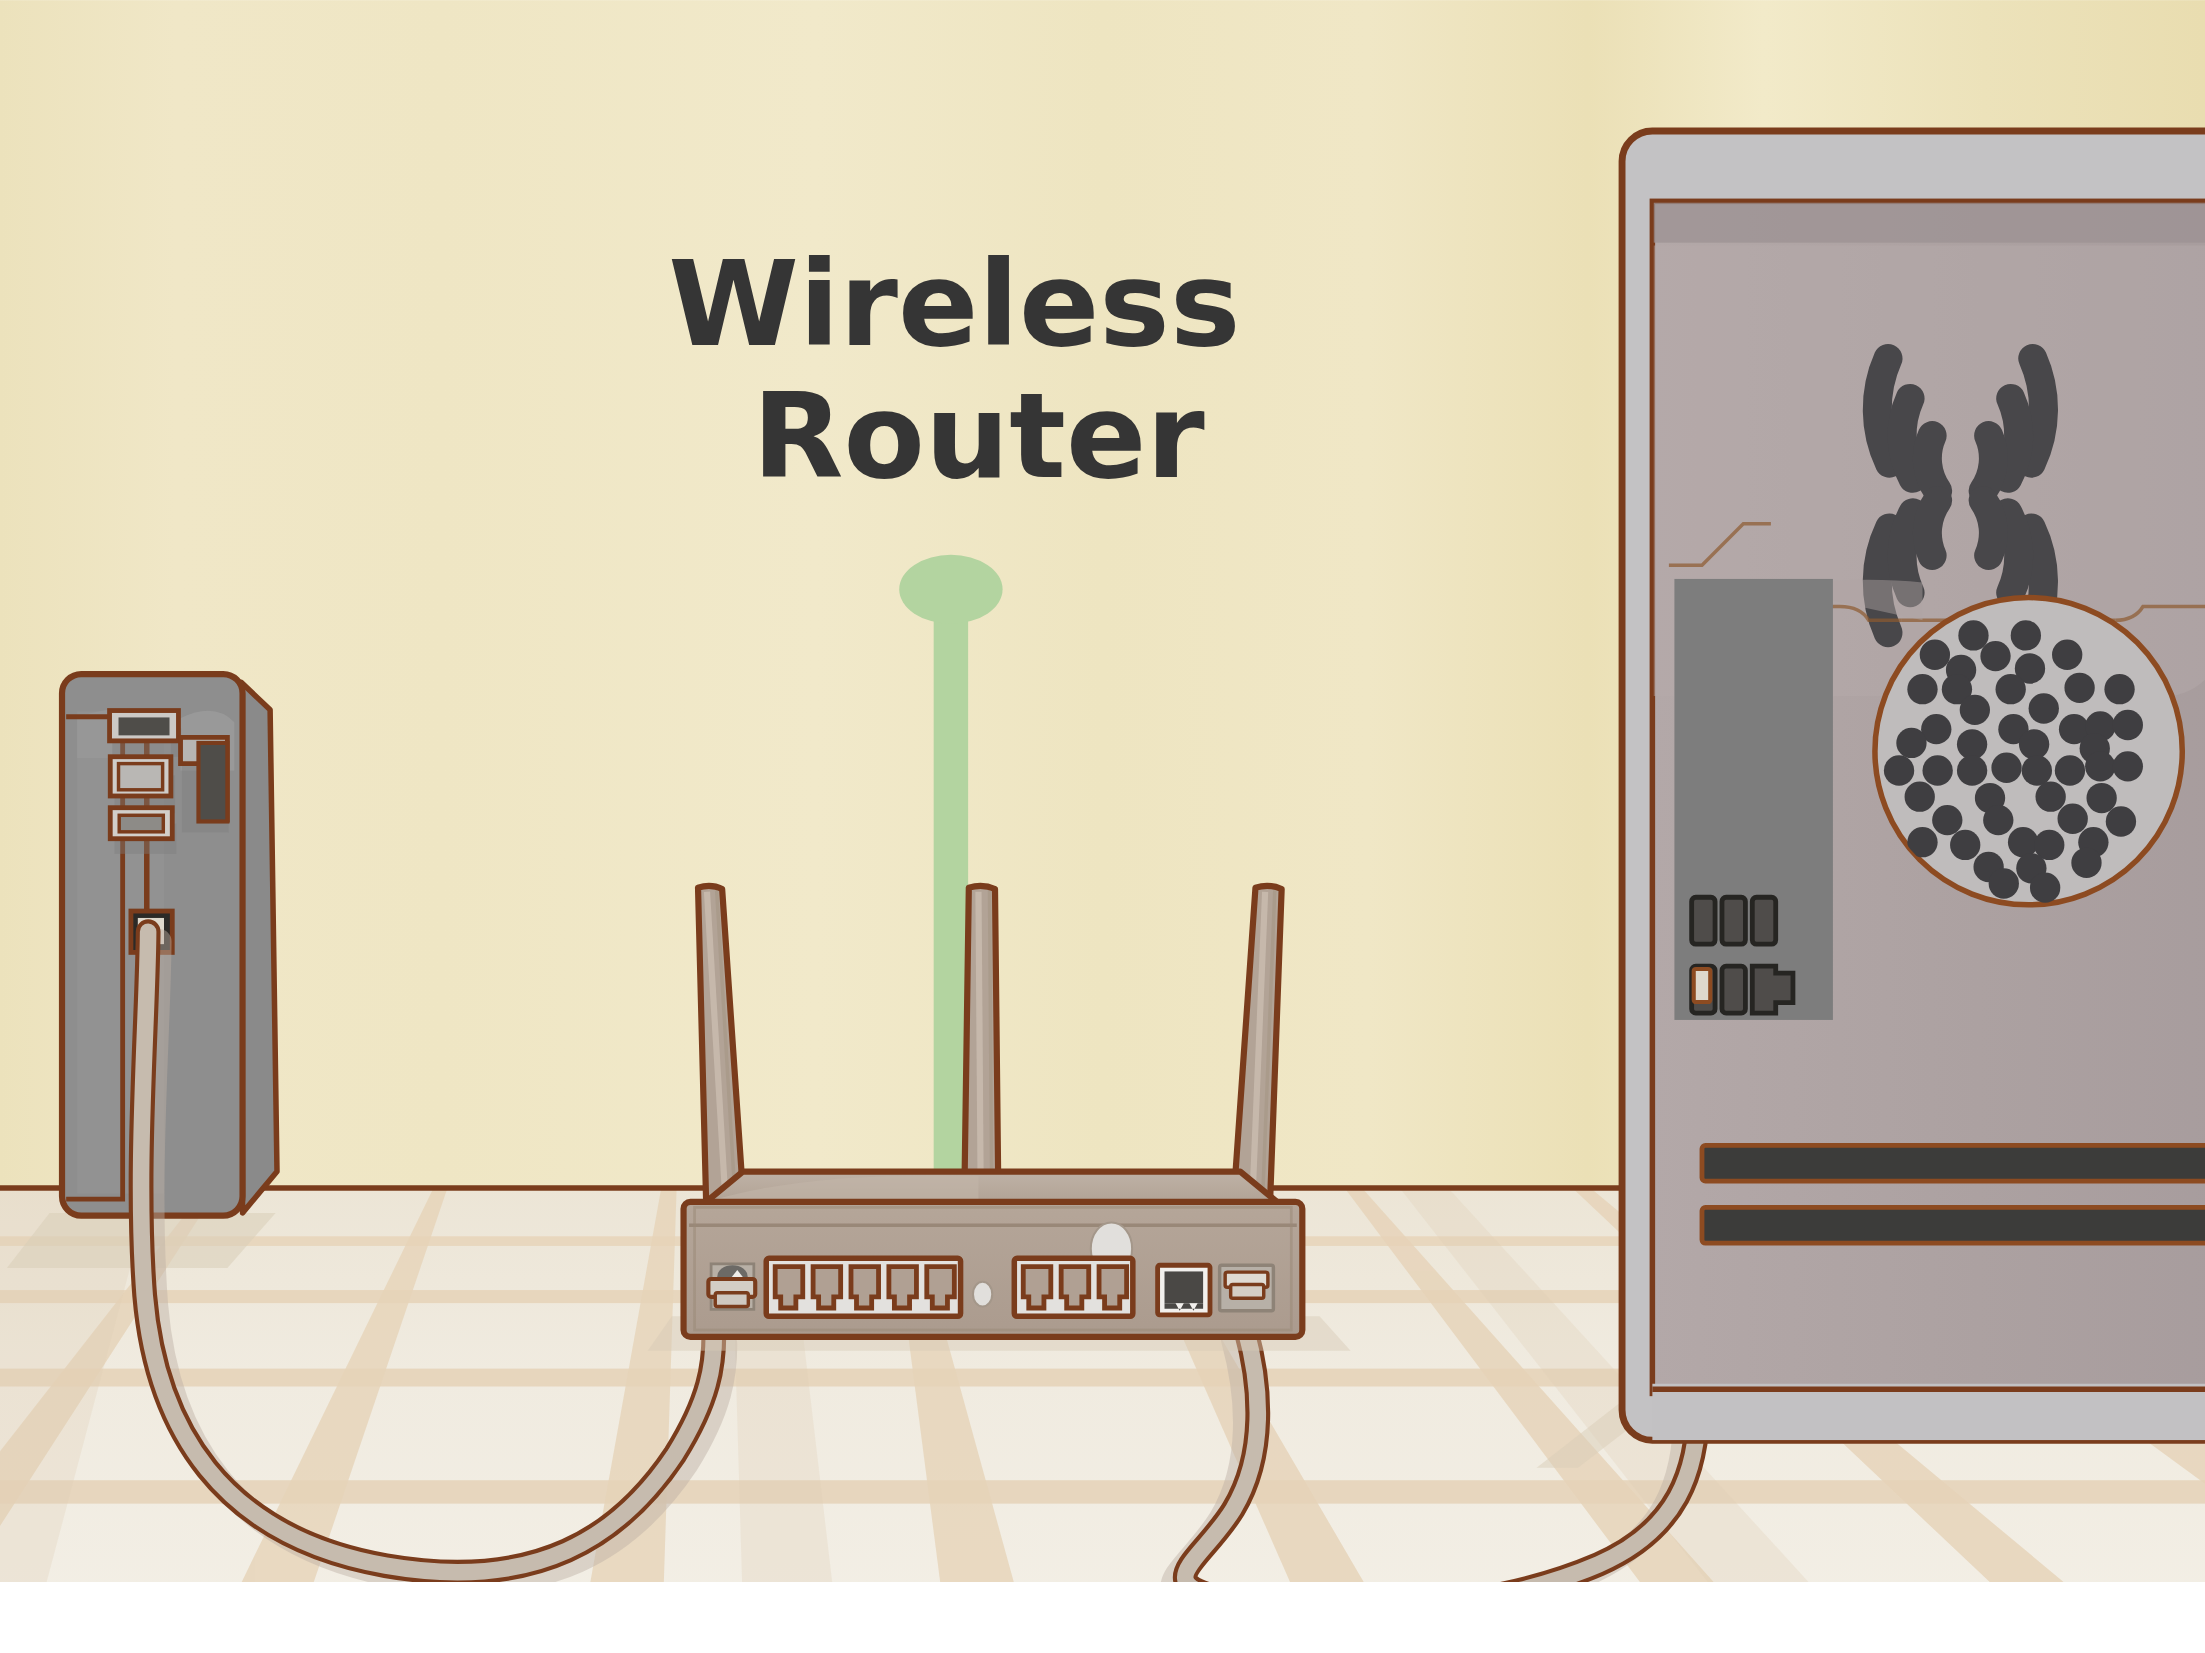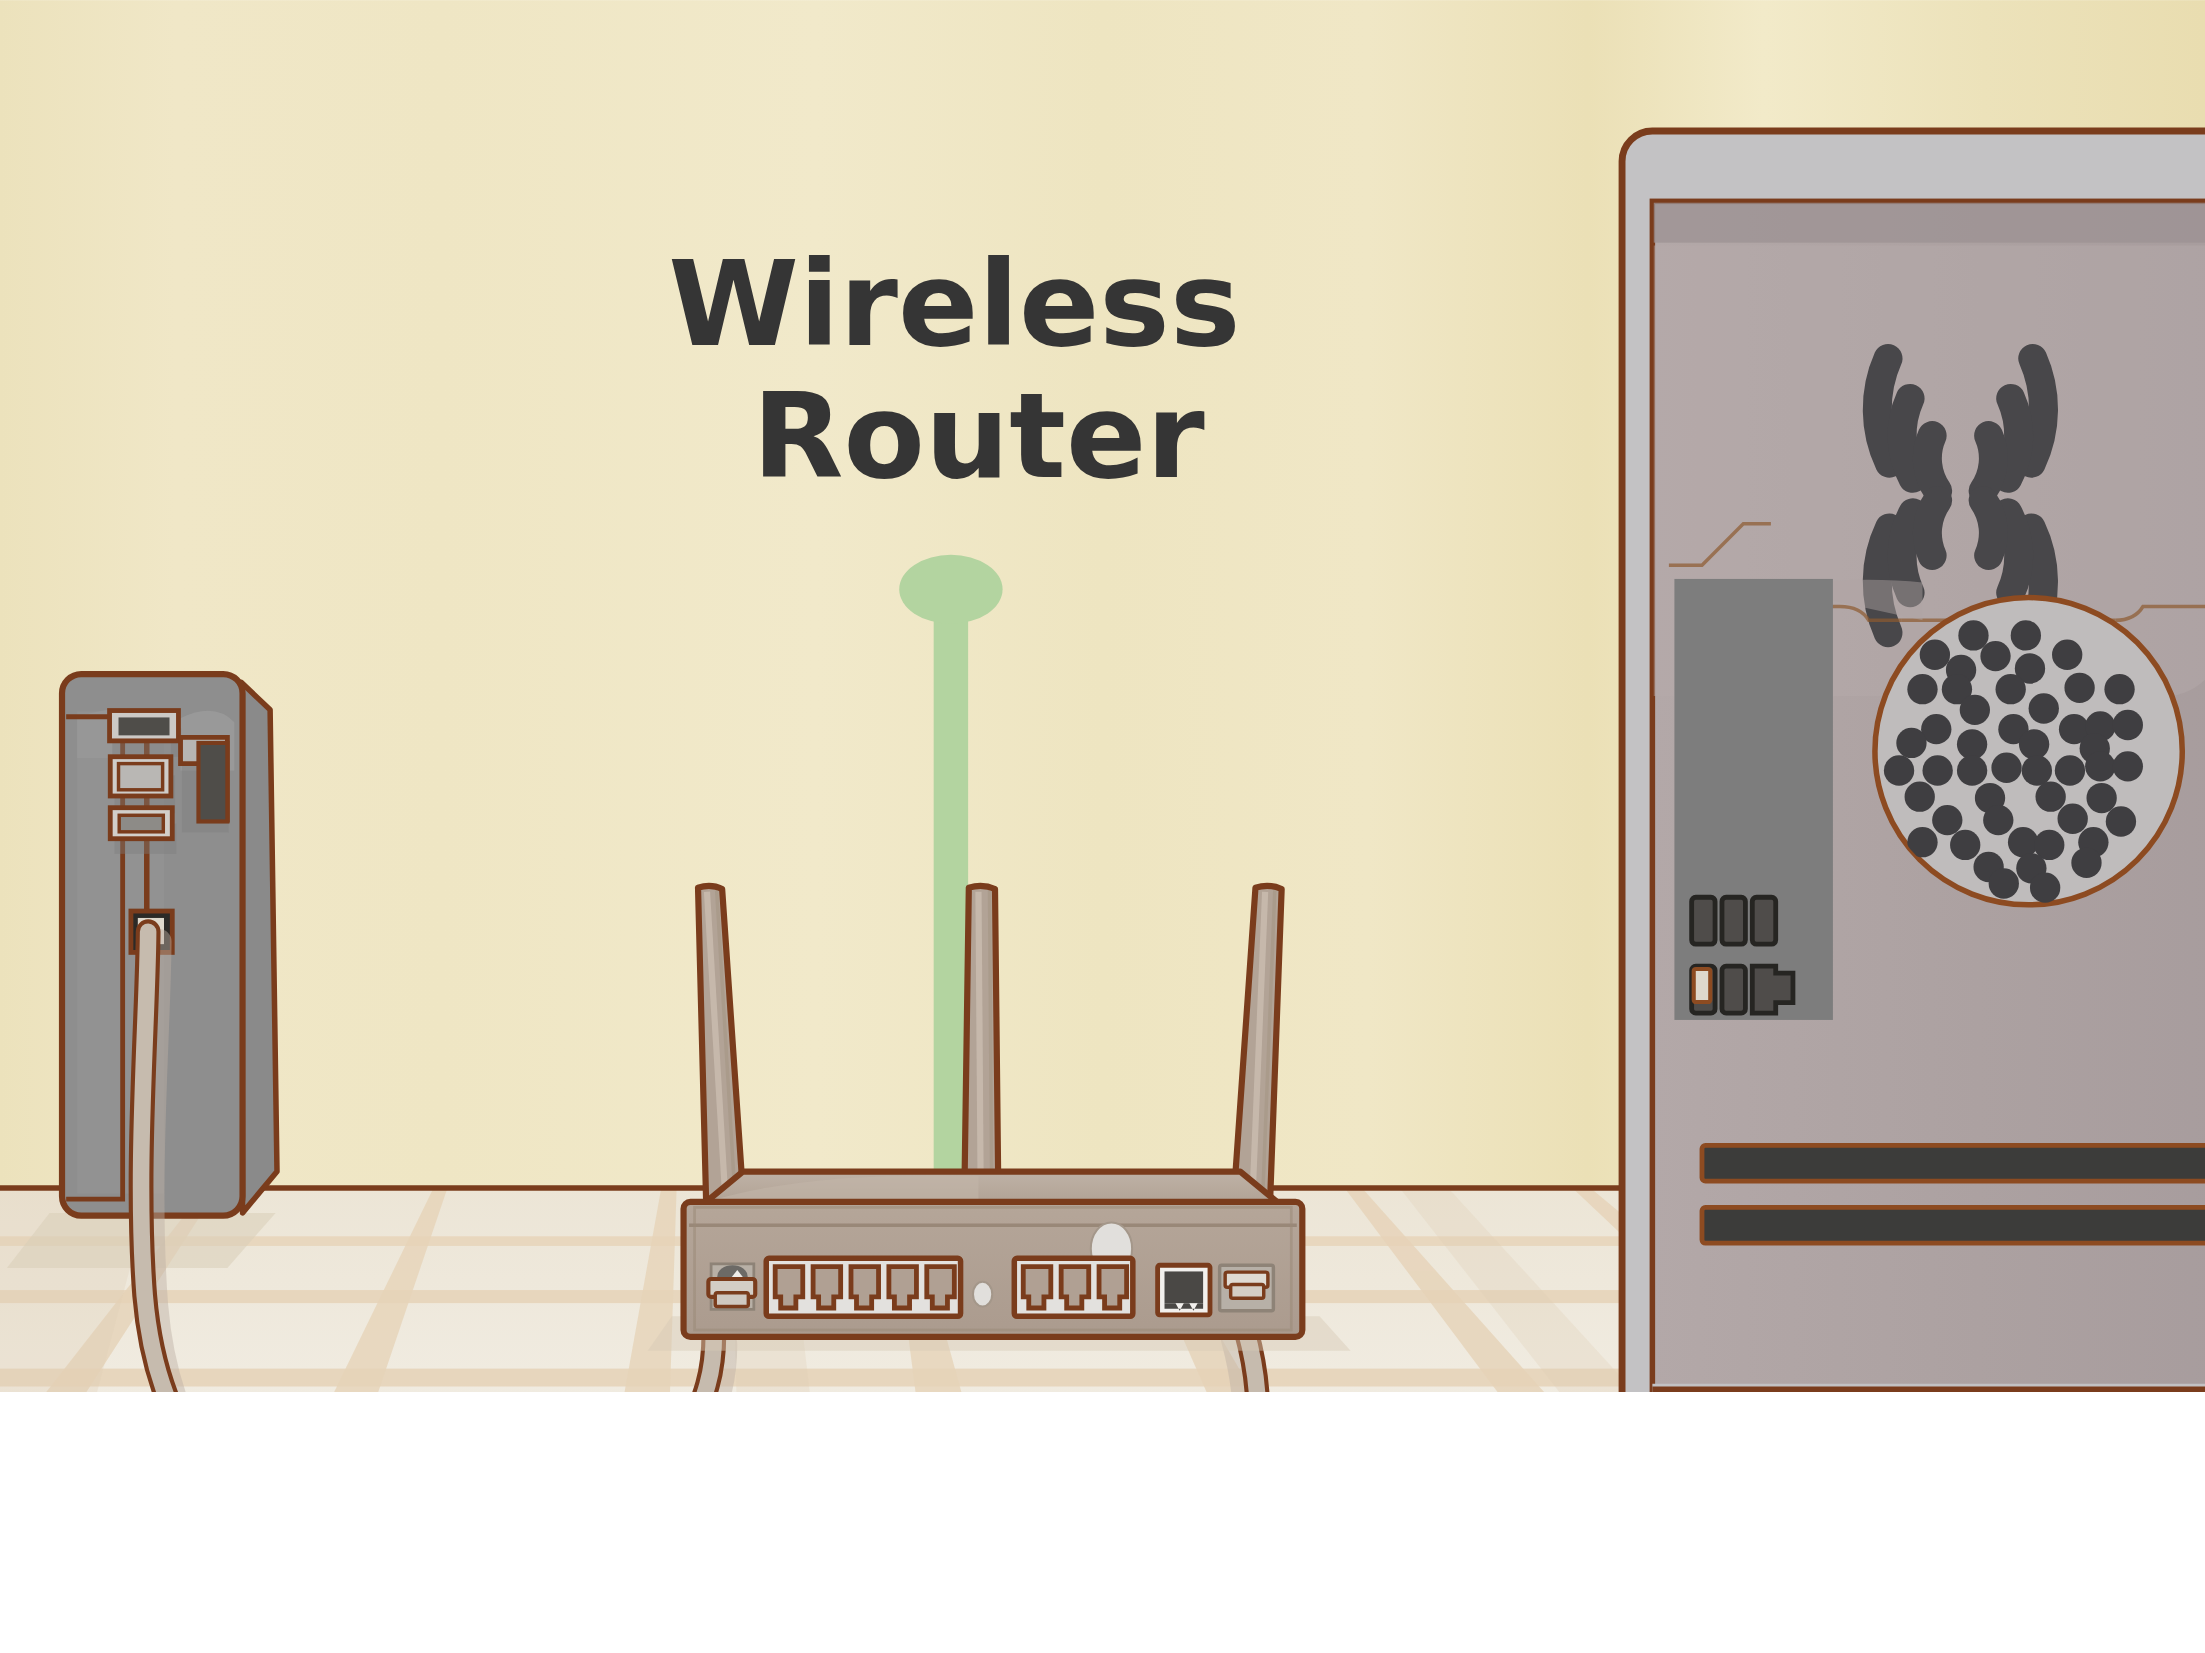--- a/index.html
+++ b/index.html
@@ -3,21 +3,21 @@
 <meta charset="utf-8">
 <style>
   html, body {
     margin: 0;
     padding: 0;
     background: #ffffff;
   }
   #scene {
     position: relative;
     width: 2205px;
-    height: 1392px;
+    height: 1582px;
     overflow: hidden;
     font-family: "DejaVu Sans", sans-serif;
   }
   #scene svg {
     display: block;
     width: 2205px;
     height: 1654px;
   }
   .label-text {
     font-family: "DejaVu Sans", sans-serif;

